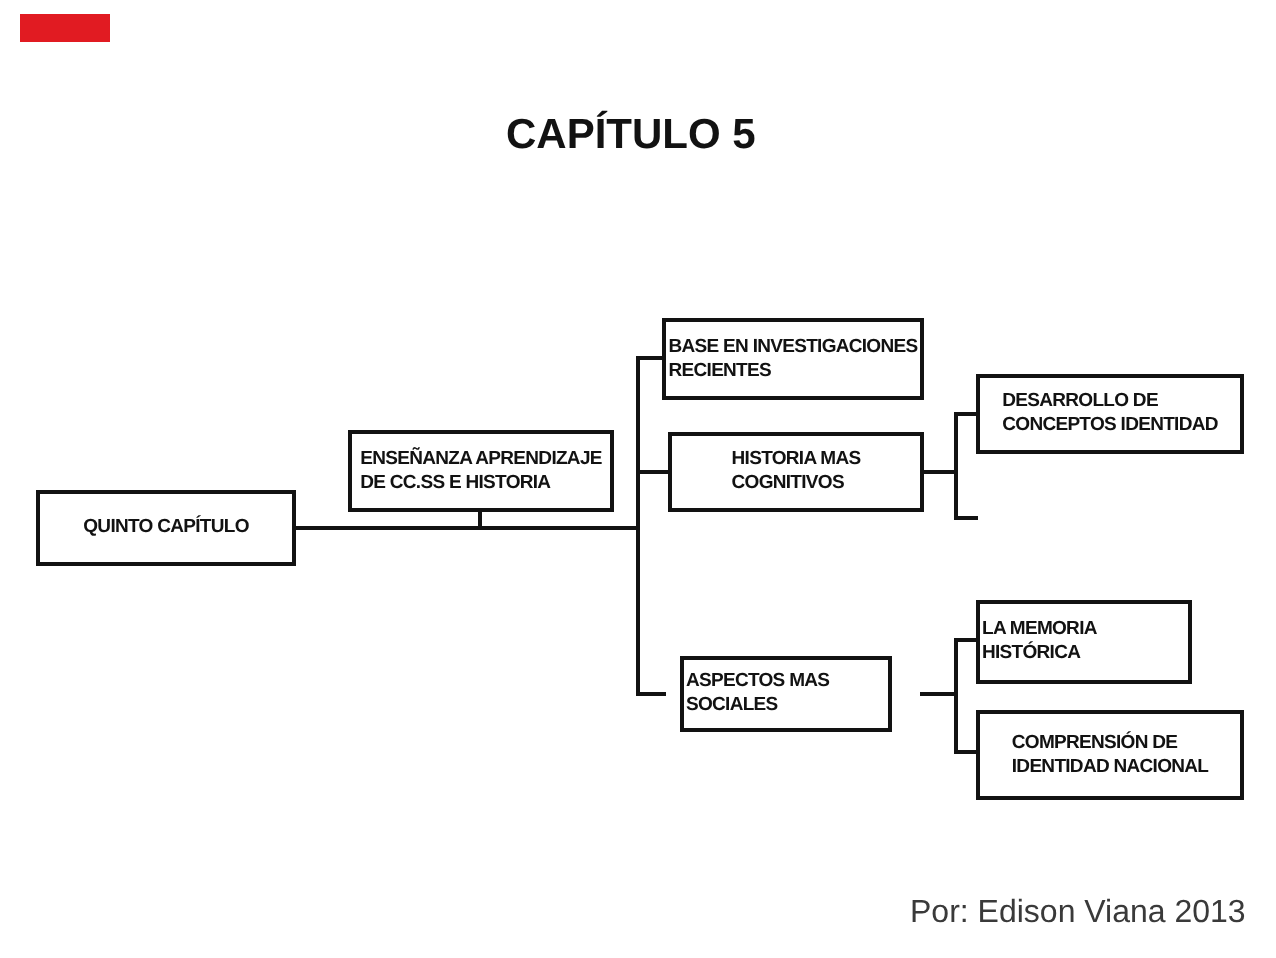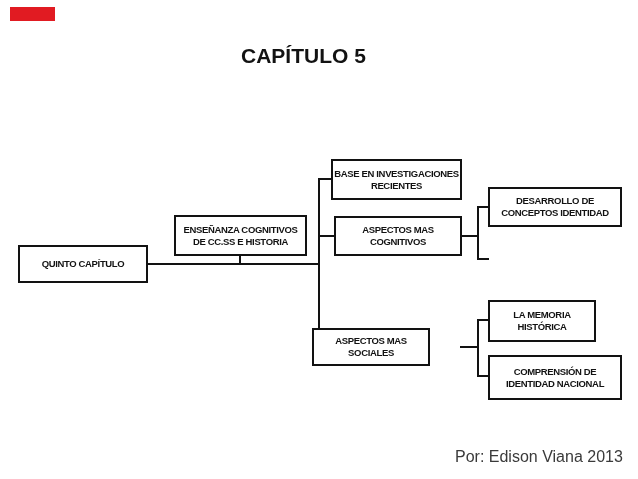--- a/index.html
+++ b/index.html
@@ -2,26 +2,26 @@
 <html><head>
 <meta charset="utf-8">
 <style>
   html,body{margin:0;padding:0;background:#ffffff;}
   .slide{
     position:relative;width:638px;height:479px;background:#ffffff;overflow:hidden;
     font-family:"Liberation Sans",sans-serif;
   }
   .accent{position:absolute;left:10px;top:7px;width:45px;height:14px;background:#e11b22;}
   .title{
-    position:absolute;left:237px;top:40px;margin:4px;
+    position:absolute;left:237px;top:40px;margin:16px;
     font-size:21px;font-weight:bold;color:#121212;white-space:nowrap;
   }
   .node{
     position:absolute;box-sizing:border-box;background:#ffffff;border:2px solid #121212;
-    display:flex;align-items:center;justify-content:center;text-align:center;
+    display:flex;align-items:center;justify-content:center;text-align:left;
     color:#121212;font-weight:bold;font-size:9.5px;line-height:1.25;
     letter-spacing:-0.35px;white-space:pre-line;padding:1px;
   }
   .ln{position:absolute;background:#121212;}
   .credit{
     position:absolute;left:455px;top:448px;margin:0;
     font-size:16px;color:#3a3a3a;white-space:nowrap;
   }
 </style>
 </head>
@@ -43,30 +43,30 @@
   <div class="ln" style="left:477px;top:206px;width:2px;height:54px"></div>
   <div class="ln" style="left:477px;top:206px;width:12px;height:2px"></div>
   <div class="ln" style="left:477px;top:258px;width:12px;height:2px"></div>
   <div class="ln" style="left:460px;top:346px;width:18px;height:2px"></div>
   <div class="ln" style="left:477px;top:319px;width:2px;height:58px"></div>
   <div class="ln" style="left:477px;top:319px;width:12px;height:2px"></div>
   <div class="ln" style="left:477px;top:375px;width:12px;height:2px"></div>
 
   <div class="node" style="left:18px;top:245px;width:130px;height:38px">QUINTO CAPÍTULO</div>
 
-  <div class="node" style="left:174px;top:215px;width:133px;height:41px">ENSEÑANZA COGNITIVOS
+  <div class="node" style="left:174px;top:215px;width:133px;height:41px">ENSEÑANZA APRENDIZAJE
 DE CC.SS E HISTORIA</div>
 
   <div class="node" style="left:331px;top:159px;width:131px;height:41px">BASE EN INVESTIGACIONES
 RECIENTES</div>
 
-  <div class="node" style="left:334px;top:216px;width:128px;height:40px">ASPECTOS MAS
+  <div class="node" style="left:334px;top:216px;width:128px;height:40px">HISTORIA MAS
 COGNITIVOS</div>
 
-  <div class="node" style="left:312px;top:328px;width:118px;height:38px">ASPECTOS MAS SOCIALES</div>
+  <div class="node" style="left:340px;top:328px;width:106px;height:38px">ASPECTOS MAS SOCIALES</div>
 
   <div class="node" style="left:488px;top:187px;width:134px;height:40px">DESARROLLO DE
 CONCEPTOS IDENTIDAD</div>
 
 
   <div class="node" style="left:488px;top:300px;width:108px;height:42px">LA MEMORIA HISTÓRICA</div>
 
   <div class="node" style="left:488px;top:355px;width:134px;height:45px">COMPRENSIÓN DE
 IDENTIDAD NACIONAL</div>
 

